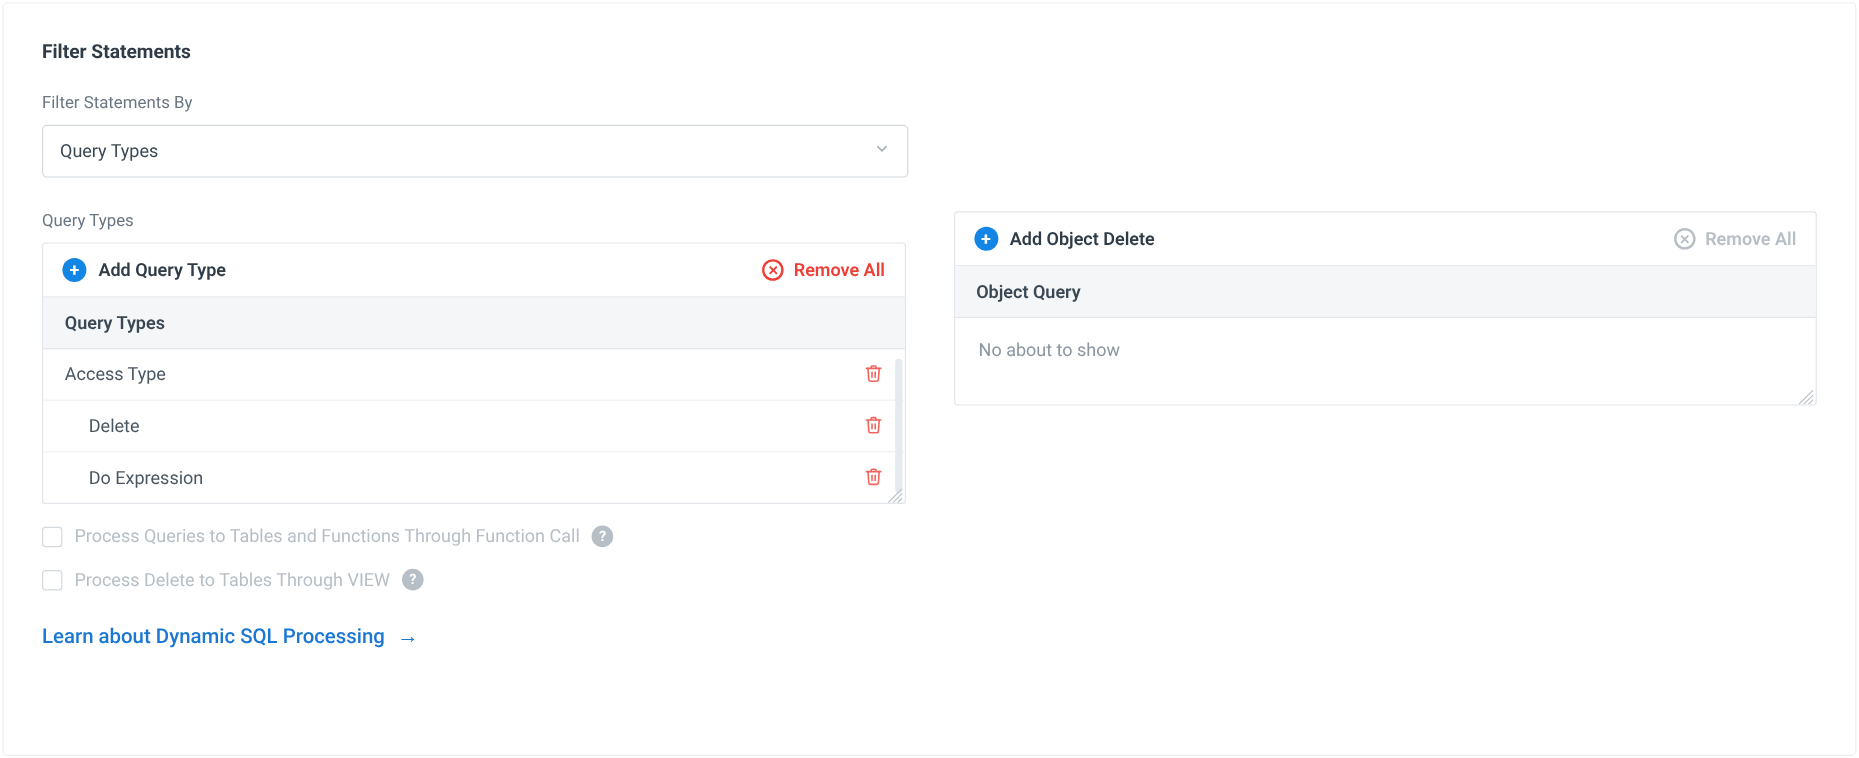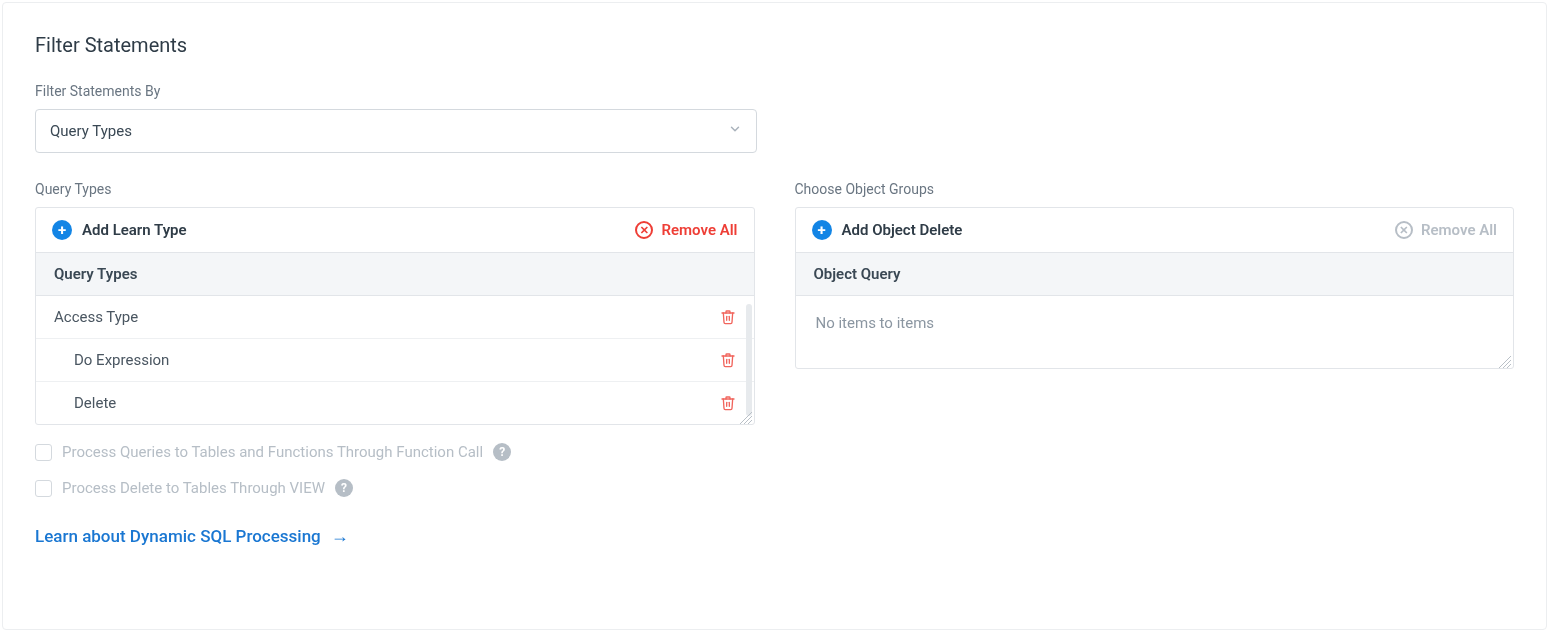--- a/index.html
+++ b/index.html
@@ -13,22 +13,22 @@
   }
   .panel {
     border: 1px solid #eceef0;
     border-radius: 4px;
     margin: 2px;
     padding: 30px 32px 40px 32px;
     width: 1545px;
     height: 628px;
   }
   .page-title {
-    font-size: 20px;
-    font-weight: 400;
+    font-size: 16px;
+    font-weight: 700;
     color: #2f3c47;
     margin: 0 0 26px 0;
   }
   .field-label {
     font-size: 14px;
     color: #6a7682;
     margin: 0 0 10px 0;
   }
   .select-box {
     display: flex;
@@ -102,21 +102,21 @@
     font-weight: 600;
     color: #3a4854;
   }
   .list-area {
     max-height: 136px;
     overflow-y: auto;
     position: relative;
   }
   .row {
     display: flex;
-    align-items: center;
+    align-items: flex-start;
     justify-content: space-between;
     border-bottom: 1px solid #eef0f2;
     padding: 12px 18px;
     color: #4a5661;
   }
   .row:last-child { border-bottom: none; }
   .row .indent { padding-left: 20px; }
   .trash {
     color: #f1645c;
     cursor: pointer;
@@ -188,21 +188,21 @@
 
   <div class="columns">
 
     <div class="col-left">
       <div class="field-label">Query Types</div>
 
       <div class="box">
         <div class="box-header">
           <div class="add-action">
             <span class="icon-plus">+</span>
-            <span>Add Learn Type</span>
+            <span>Add Query Type</span>
           </div>
           <div class="remove-all active">
             <span class="icon-circle-x">✕</span>
             <span>Remove All</span>
           </div>
         </div>
         <div class="box-subheader">Query Types</div>
         <div class="list-area">
           <div class="scrollbar-fake"></div>
 
@@ -213,45 +213,45 @@
                   <polyline points="3 6 5 6 21 6"></polyline>
                   <path d="M19 6l-1 14a2 2 0 0 1-2 2H8a2 2 0 0 1-2-2L5 6"></path>
                   <path d="M10 11v6"></path>
                   <path d="M14 11v6"></path>
                   <path d="M9 6V4a1 1 0 0 1 1-1h4a1 1 0 0 1 1 1v2"></path>
                 </svg>
             </span>
           </div>
 
           <div class="row">
+            <span class="indent">Delete</span>
+            <span class="trash">
+              <svg width="16" height="16" viewBox="0 0 24 24" fill="none" stroke="currentColor" stroke-width="2" stroke-linecap="round" stroke-linejoin="round">
+                  <polyline points="3 6 5 6 21 6"></polyline>
+                  <path d="M19 6l-1 14a2 2 0 0 1-2 2H8a2 2 0 0 1-2-2L5 6"></path>
+                  <path d="M10 11v6"></path>
+                  <path d="M14 11v6"></path>
+                  <path d="M9 6V4a1 1 0 0 1 1-1h4a1 1 0 0 1 1 1v2"></path>
+                </svg>
+            </span>
+          </div>
+
+          <div class="row">
             <span class="indent">Do Expression</span>
             <span class="trash">
               <svg width="16" height="16" viewBox="0 0 24 24" fill="none" stroke="currentColor" stroke-width="2" stroke-linecap="round" stroke-linejoin="round">
                   <polyline points="3 6 5 6 21 6"></polyline>
                   <path d="M19 6l-1 14a2 2 0 0 1-2 2H8a2 2 0 0 1-2-2L5 6"></path>
                   <path d="M10 11v6"></path>
                   <path d="M14 11v6"></path>
                   <path d="M9 6V4a1 1 0 0 1 1-1h4a1 1 0 0 1 1 1v2"></path>
                 </svg>
             </span>
           </div>
 
-          <div class="row">
-            <span class="indent">Delete</span>
-            <span class="trash">
-              <svg width="16" height="16" viewBox="0 0 24 24" fill="none" stroke="currentColor" stroke-width="2" stroke-linecap="round" stroke-linejoin="round">
-                  <polyline points="3 6 5 6 21 6"></polyline>
-                  <path d="M19 6l-1 14a2 2 0 0 1-2 2H8a2 2 0 0 1-2-2L5 6"></path>
-                  <path d="M10 11v6"></path>
-                  <path d="M14 11v6"></path>
-                  <path d="M9 6V4a1 1 0 0 1 1-1h4a1 1 0 0 1 1 1v2"></path>
-                </svg>
-            </span>
-          </div>
-
         </div>
         <span class="resize-handle">
           <svg width="12" height="12" viewBox="0 0 12 12">
               <path d="M12 0 L0 12 M12 4 L4 12 M12 8 L8 12" stroke="currentColor" stroke-width="1"></path>
             </svg>
         </span>
       </div>
 
       <div class="check-row">
         <span class="cb"></span>
@@ -265,35 +265,34 @@
         <span class="help-dot">?</span>
       </div>
 
       <div class="learn-link">
         <span>Learn about Dynamic SQL Processing</span>
         <span class="arrow-right">→</span>
       </div>
     </div>
 
     <div class="col-right">
-      <div class="field-label">Choose Object Groups</div>
 
       <div class="box">
         <div class="box-header">
           <div class="add-action">
             <span class="icon-plus">+</span>
             <span>Add Object Delete</span>
           </div>
           <div class="remove-all disabled">
             <span class="icon-circle-x">✕</span>
             <span>Remove All</span>
           </div>
         </div>
         <div class="box-subheader">Object Query</div>
-        <div class="empty">No items to items</div>
+        <div class="empty">No about to show</div>
         <span class="resize-handle">
           <svg width="12" height="12" viewBox="0 0 12 12">
               <path d="M12 0 L0 12 M12 4 L4 12 M12 8 L8 12" stroke="currentColor" stroke-width="1"></path>
             </svg>
         </span>
       </div>
     </div>
 
   </div>
 </div>

